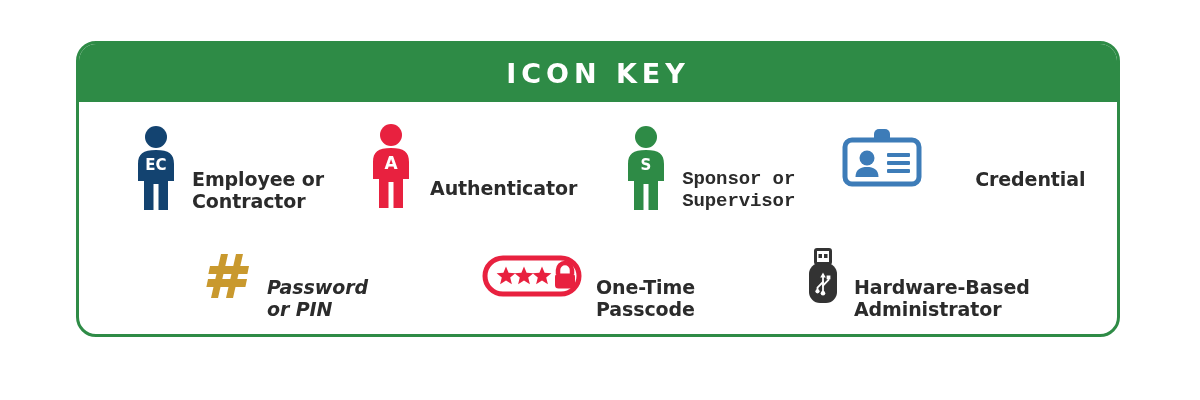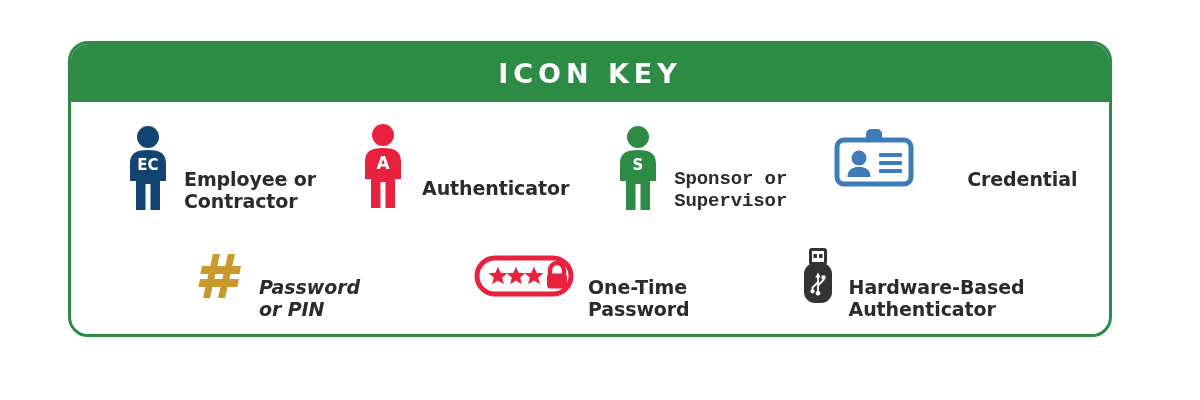--- a/index.html
+++ b/index.html
@@ -16,21 +16,21 @@
 
   .stage {
     position: relative;
     width: 1200px;
     height: 400px;
   }
 
   
   .card {
     position: absolute;
-    left: 68px;
+    left: 76px;
     top: 41px;
     width: 1044px;
     height: 296px;
     box-sizing: border-box;
     border: 3px solid #2e8b46;
     border-radius: 20px;
     background: #ffffff;
     overflow: hidden;
   }
 
@@ -213,21 +213,21 @@
               <g fill="#e8213f">
                 <polygon points="24,11.5 26.6,17.8 33.4,18.2 28.2,22.6 29.9,29.2 24,25.6 18.1,29.2 19.8,22.6 14.6,18.2 21.4,17.8"></polygon>
                 <polygon points="42,11.5 44.6,17.8 51.4,18.2 46.2,22.6 47.9,29.2 42,25.6 36.1,29.2 37.8,22.6 32.6,18.2 39.4,17.8"></polygon>
                 <polygon points="60,11.5 62.6,17.8 69.4,18.2 64.2,22.6 65.9,29.2 60,25.6 54.1,29.2 55.8,22.6 50.6,18.2 57.4,17.8"></polygon>
               </g>
               <path d="M76 19 L76 15 A7 7 0 0 1 90 15 L90 19" fill="none" stroke="#e8213f" stroke-width="4.5"></path>
               <rect x="73" y="18.5" width="20" height="15" rx="3.5" fill="#e8213f"></rect>
             </svg>
           </span>
           <span class="entry-label">One-Time
-Password</span>
+Passcode</span>
         </div>
 
         <div class="entry e-hw">
           <span class="entry-icon">
             <svg class="usb-svg" width="36" height="56" viewBox="0 0 36 56" aria-hidden="true">
               <rect x="10.5" y="1.5" width="15" height="14" rx="1.5" fill="#ffffff" stroke="#333333" stroke-width="3"></rect>
               <rect x="13.5" y="6" width="3.5" height="4" fill="#333333"></rect>
               <rect x="19" y="6" width="3.5" height="4" fill="#333333"></rect>
               <rect x="4" y="15" width="28" height="40" rx="11" fill="#333333"></rect>
               <g fill="none" stroke="#ffffff" stroke-width="1.8" stroke-linecap="round">
@@ -235,20 +235,20 @@
                 <path d="M18 34 L12.5 39.5 L12.5 42.5"></path>
                 <path d="M18 37.5 L23.5 32 L23.5 29.5"></path>
               </g>
               <polygon points="18,24.5 20.8,29.5 15.2,29.5" fill="#ffffff"></polygon>
               <circle cx="12.5" cy="43.3" r="2.1" fill="#ffffff"></circle>
               <rect x="21.6" y="27.5" width="3.8" height="3.8" fill="#ffffff"></rect>
               <circle cx="18" cy="45.3" r="2.3" fill="#ffffff"></circle>
             </svg>
           </span>
           <span class="entry-label">Hardware-Based
-Authenticator</span>
+Administrator</span>
         </div>
 
       </div>
 
     </div>
   </div>
 </div>
 
 </body></html>

